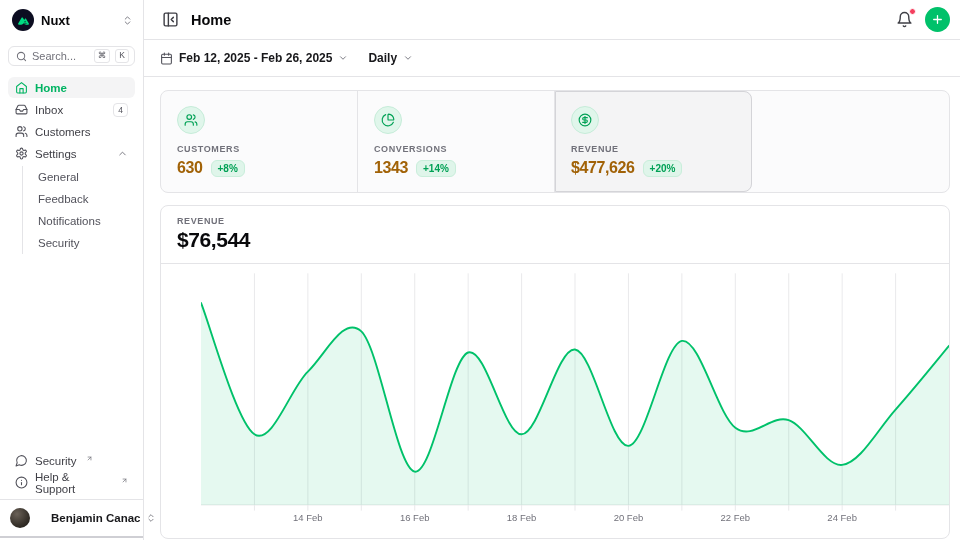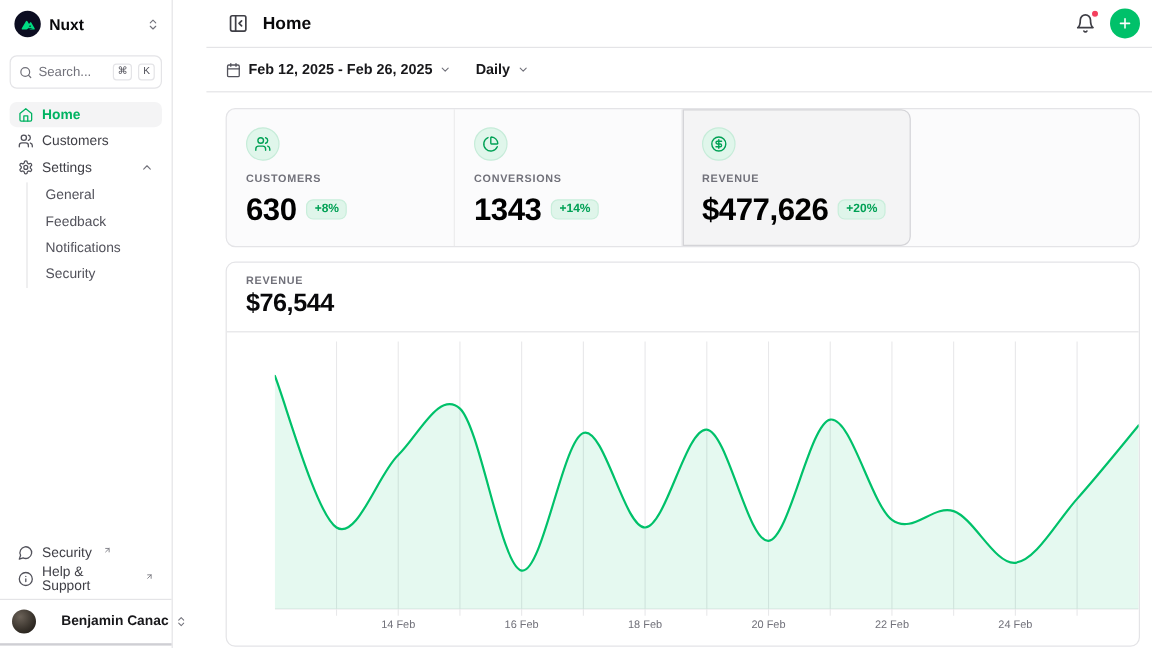--- a/index.html
+++ b/index.html
@@ -1,29 +1,29 @@
 <!DOCTYPE html>
 <html><head>
 <meta charset="utf-8">
 <style>
   * { box-sizing: border-box; margin: 0; padding: 0; }
   html,body { width:960px; height:540px; overflow:hidden; background:#fff;
     font-family:"Liberation Sans", sans-serif; color:#18181b; }
-  .app { display:flex; width:960px; height:540px;gap:28px; }
+  .app { display:flex; width:960px; height:540px; }
 
   
   .sidebar { width:144px; min-width:144px; border-right:1px solid #e4e4e7;
     display:flex; flex-direction:column; background:#fff; }
   .ws-row { display:flex; align-items:center; gap:7px; padding:9px 10px 8px 12px; cursor:pointer; }
   .ws-logo { width:22px; height:22px; border-radius:50%; background:#0c0d21;
     display:flex; align-items:center; justify-content:center; flex:none; }
   .ws-name { font-size:13px; font-weight:700; color:#09090b; }
   .ws-caret { margin-left:auto; color:#71717a; display:flex; }
 
-  .search-box { margin:7px 8px 8px; height:28px; border:1px solid #e4e4e7; border-radius:6px;
+  .search-box { margin:7px 8px 8px; height:20px; border:1px solid #e4e4e7; border-radius:6px;
     display:flex; align-items:center; gap:5px; padding:0 5px 0 7px; background:#fff; cursor:text; }
   .search-box .ph { font-size:11px; color:#71717a; flex:1; }
   .kbd { font-size:8.5px; color:#52525b; border:1px solid #e4e4e7; border-radius:3px;
     padding:1px 3px; line-height:1.1; background:#fff; }
 
   .nav { margin-top:3px; }
   .nav-item { display:flex; align-items:center; gap:7px; height:21px; margin:0 8px 1px;
     padding:0 7px; border-radius:6px; font-size:11.5px; color:#3f3f46; cursor:pointer; }
   .nav-item .nicon { display:flex; color:#52525b; flex:none; }
   .nav-item.active { background:#f4f4f5; color:#00b362; font-weight:600; }
@@ -75,21 +75,21 @@
   .stat { padding:15px 16px; border-right:1px solid #e4e4e7; cursor:pointer; }
   .stat:first-child { border-radius:8px 0 0 8px; }
   .stat:last-child { border-right:none; border-radius:0 8px 8px 0; }
   .stat.selected { background:#f4f4f5; outline:1px solid #d4d4d8; outline-offset:-1px; }
   .stat-icon { width:28px; height:28px; border-radius:50%; background:#e0f6eb;
     border:1px solid #c6ecd9; display:flex; align-items:center; justify-content:center;
     color:#00a155; }
   .stat-label { margin-top:10px; font-size:9px; font-weight:600; letter-spacing:.6px;
     color:#71717a; }
   .stat-row { display:flex; align-items:center; gap:8px; margin-top:5px; }
-  .stat-value { font-size:26px; font-weight:700; color:#000000; letter-spacing:-0.4px; }
+  .stat-value { font-size:16px; font-weight:700; color:#a16207; letter-spacing:-0.4px; }
   .delta-badge { font-size:10px; font-weight:700; color:#00a155; background:#dff5ea;
     border:1px solid #c9eedb; border-radius:6px; padding:2px 6px; }
 
   .chart-card { margin-top:12px; border:1px solid #e4e4e7; border-radius:8px;
     flex:1; min-height:0; display:flex; flex-direction:column; overflow:hidden; background:#fff; }
   .chart-head { padding:10px 16px 11px; border-bottom:1px solid #e4e4e7; flex:none; }
   .chart-label { font-size:9px; font-weight:600; letter-spacing:.6px; color:#71717a; }
   .chart-value { font-size:21px; font-weight:700; color:#09090b; letter-spacing:-0.4px; margin-top:2px; }
   .chart-body { flex:1; min-height:0; position:relative;margin-left:40px; }
   .chart-body svg { position:absolute; inset:0; display:block; }
@@ -132,20 +132,30 @@
       <div class="nav-item active">
         <span class="nicon">
           <svg width="13" height="13" viewBox="0 0 24 24" fill="none" stroke="currentColor" stroke-width="2" stroke-linecap="round" stroke-linejoin="round">
               <path d="M3 10.2 12 3l9 7.2V20a2 2 0 0 1-2 2H5a2 2 0 0 1-2-2z"></path>
               <path d="M9 22v-8h6v8"></path>
             </svg>
         </span>
         <span>Home</span>
       </div>
 
+      <div class="nav-item">
+        <span class="nicon">
+          <svg width="13" height="13" viewBox="0 0 24 24" fill="none" stroke="currentColor" stroke-width="2" stroke-linecap="round" stroke-linejoin="round">
+              <polyline points="22 12 16 12 14 15 10 15 8 12 2 12"></polyline>
+              <path d="M5.45 5.11 2 12v6a2 2 0 0 0 2 2h16a2 2 0 0 0 2-2v-6l-3.45-6.89A2 2 0 0 0 16.76 4H7.24a2 2 0 0 0-1.79 1.11z"></path>
+            </svg>
+        </span>
+        <span>Inbox</span>
+        <span class="nav-badge">4</span>
+      </div>
 
       <div class="nav-item">
         <span class="nicon">
           <svg width="13" height="13" viewBox="0 0 24 24" fill="none" stroke="currentColor" stroke-width="2" stroke-linecap="round" stroke-linejoin="round">
               <path d="M16 21v-2a4 4 0 0 0-4-4H6a4 4 0 0 0-4 4v2"></path>
               <circle cx="9" cy="7" r="4"></circle>
               <path d="M22 21v-2a4 4 0 0 0-3-3.87"></path>
               <path d="M16 3.13a4 4 0 0 1 0 7.75"></path>
             </svg>
         </span>

